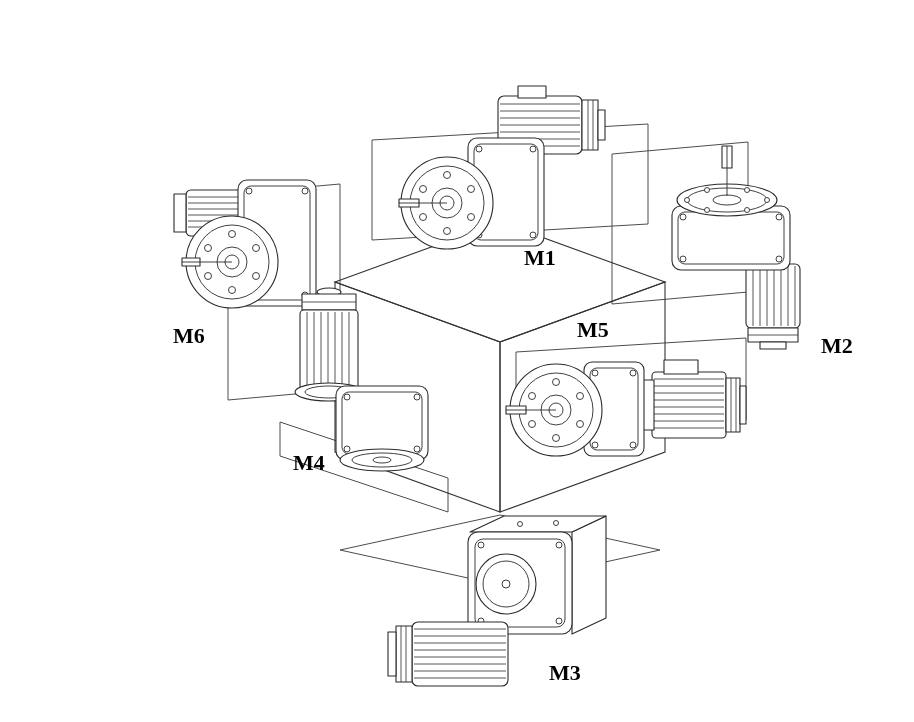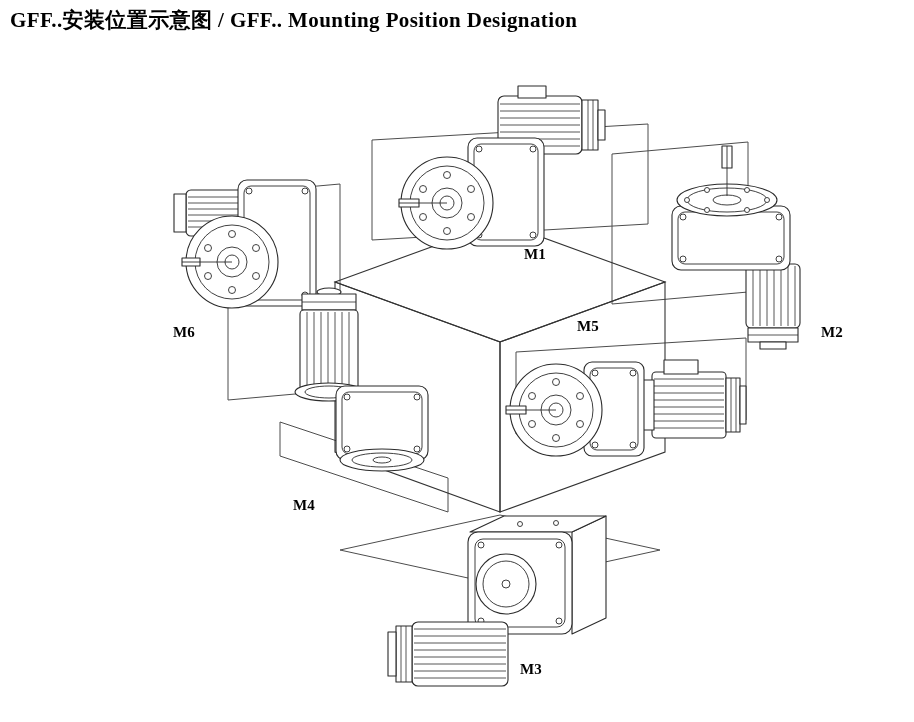--- a/index.html
+++ b/index.html
@@ -5,42 +5,41 @@
   html,body{margin:0;padding:0;background:#fff;}
   .canvas{
     position:relative;width:914px;height:722px;background:#fff;overflow:hidden;
     font-family:"Liberation Serif","DejaVu Serif",serif;
   }
   .title{
     position:absolute;left:10px;top:6px;margin:0;
     font-size:21px;font-weight:bold;color:#000;letter-spacing:.4px;white-space:nowrap;
   }
   .label{
-    position:absolute;font-size:15px;font-weight:bold;color:#000;line-height:1;
+    position:absolute;font-size:22px;font-weight:bold;color:#000;line-height:1;
   }
   .label-m1{left:524px;top:247px;}
   .label-m5{left:577px;top:319px;}
-  .label-m2{left:821px;top:325px;}
+  .label-m2{left:821px;top:335px;}
   .label-m6{left:152px;top:325px;margin-left:21px;}
-  .label-m4{left:293px;top:498px;text-align:center;}
-  .label-m3{left:520px;top:662px;}
+  .label-m4{left:293px;top:452px;text-align:center;}
+  .label-m3{left:549px;top:662px;}
   svg.art{position:absolute;left:0;top:0;}
   .plane{fill:none;stroke:#4d4d4d;stroke-width:1;}
   .cube{fill:none;stroke:#333;stroke-width:1.1;}
   .part{fill:#fff;stroke:#2b2b2b;stroke-width:1.1;stroke-linejoin:round;}
   .detail{fill:none;stroke:#2b2b2b;stroke-width:.9;}
   .fin{stroke:#2b2b2b;stroke-width:.8;}
   .bolt{fill:#fff;stroke:#2b2b2b;stroke-width:.9;}
 </style>
 </head>
 <body>
 
 <div class="canvas">
 
-  <h1 class="title">GFF..安装位置示意图 / GFF.. Mounting Position Designation</h1>
 
   <svg class="art" width="914" height="722" viewBox="0 0 914 722">
 
     <defs>
       <g id="flange">
         <circle r="46" class="part"></circle>
         <circle r="37" class="detail"></circle>
         <circle r="15" class="detail"></circle>
         <circle r="7" class="detail"></circle>
         <circle cx="24" cy="14" r="3.5" class="bolt"></circle>

